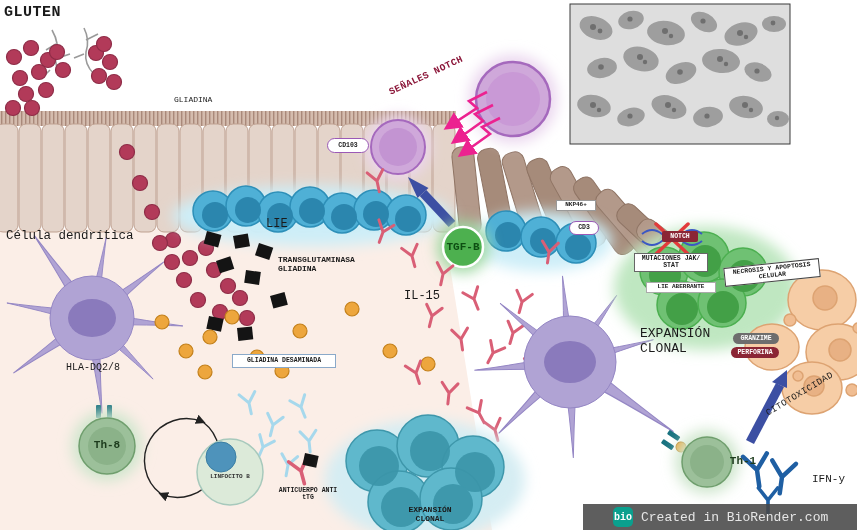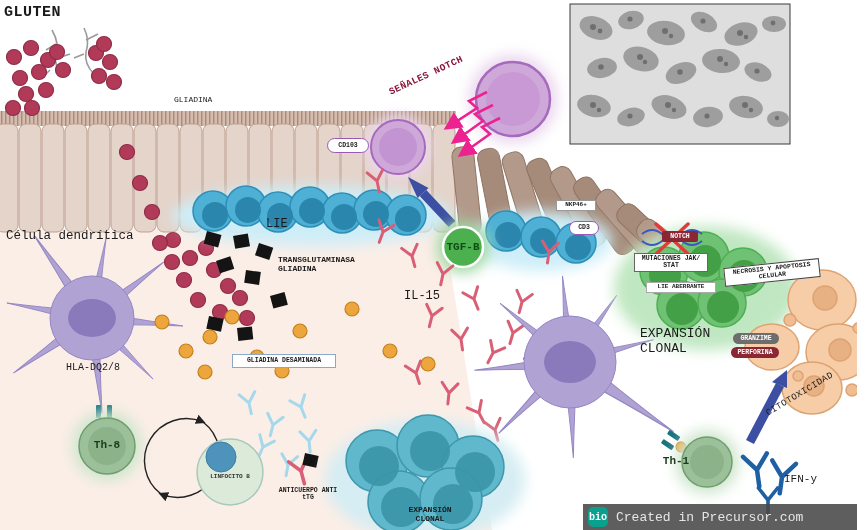--- a/index.html
+++ b/index.html
@@ -9,21 +9,21 @@
   .lbl{position:absolute;color:#1a1a1a;line-height:1.15;}
   .c{text-align:center;}
   .b{font-weight:700;}
   .box{background:#ffffff;border:1px solid #777;display:flex;align-items:center;justify-content:center;
        text-align:center;box-sizing:border-box;padding:1px 2px;}
   .pill{border-radius:7px;color:#fff;display:flex;align-items:center;justify-content:center;}
   .oval{background:#fff;border:1px solid #9b59b6;border-radius:10px;display:flex;align-items:center;justify-content:center;}
   .credit-bar{position:absolute;left:583px;top:504px;width:282px;height:26px;background:rgba(72,72,72,.88);
               display:flex;align-items:center;gap:8px;padding:0 10px 0 5px;box-sizing:border-box;}
   .bio-logo{width:20px;height:20px;background:#0aa08e;border-radius:5px;color:#fff;font-size:10px;
-            font-weight:700;display:flex;align-items:center;justify-content:center;}
+            font-weight:700;display:flex;align-items:center;justify-content:center;margin-left:25px;}
   .credit-text{color:#e6e6e6;font-size:13px;}
 </style>
 </head>
 <body>
 
 <div id="stage">
 
 <svg id="art" width="865" height="530" viewBox="0 0 865 530">
   <defs>
     <filter id="soft" x="-60%" y="-60%" width="220%" height="220%">
@@ -475,24 +475,24 @@
 <div class="lbl c b" style="left:87px;top:439px;width:40px;font-size:11px;color:#1c3b1c;">Th-8</div>
 
 <div class="lbl c b" style="left:203px;top:474px;width:54px;font-size:6px;color:#333;">LINFOCITO B</div>
 
 <div class="lbl c b" style="left:271px;top:487px;width:74px;font-size:6.5px;">ANTICUERPO ANTI tTG</div>
 
 <div class="lbl box b" style="left:232px;top:354px;width:104px;height:14px;font-size:6.5px;border-color:#8aa9c9;">GLIADINA DESAMINADA</div>
 
 <div class="lbl c" style="left:399px;top:505px;width:62px;font-size:8px;font-weight:600;">EXPANSIÓN CLONAL</div>
 
-<div class="lbl c b" style="left:656px;top:455px;width:40px;font-size:11px;color:#1c3b1c;">Th-1</div>
-
-<div class="lbl" style="left:784px;top:473px;font-size:11px;">IFN-y</div>
+<div class="lbl c b" style="left:723px;top:455px;width:40px;font-size:11px;color:#1c3b1c;">Th-1</div>
+
+<div class="lbl" style="left:812px;top:473px;font-size:11px;">IFN-y</div>
 
 <div class="lbl" style="left:767px;top:409px;font-size:9px;letter-spacing:.5px;transform:rotate(-31deg);transform-origin:left center;">CITOTOXICIDAD</div>
 
 <div class="credit-bar">
   <div class="bio-logo">bio</div>
-  <div class="credit-text">Created in Precursor.com</div>
+  <div class="credit-text">Created in BioRender.com</div>
 </div>
 
 </div>
 
 </body></html>

